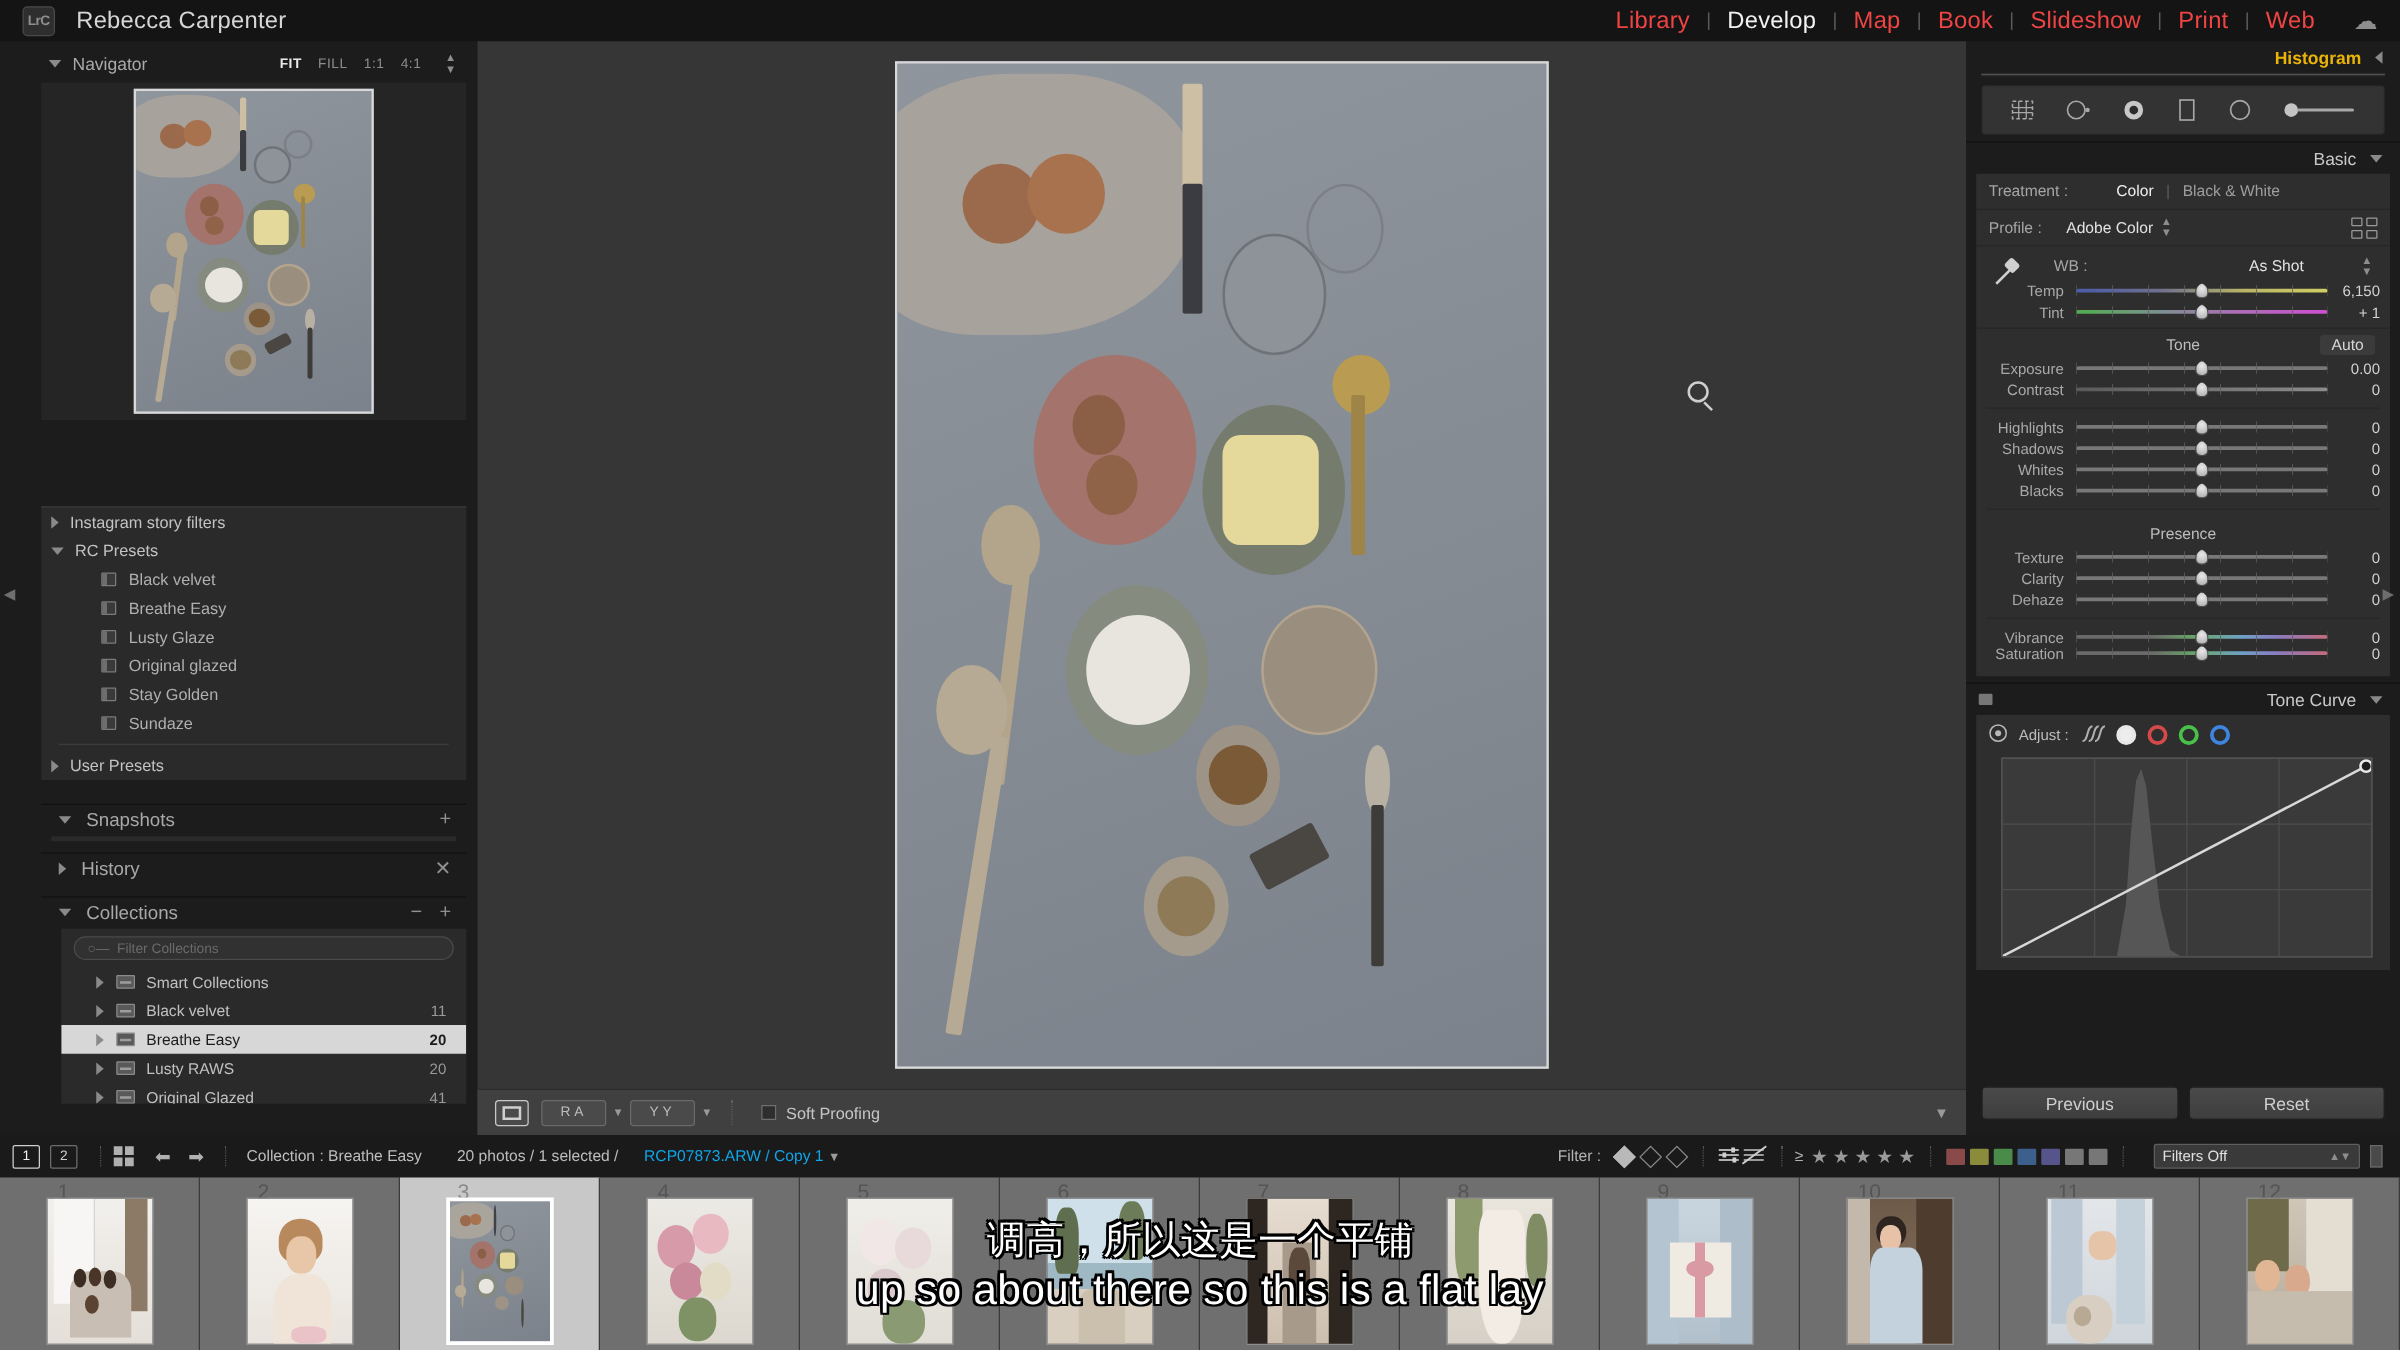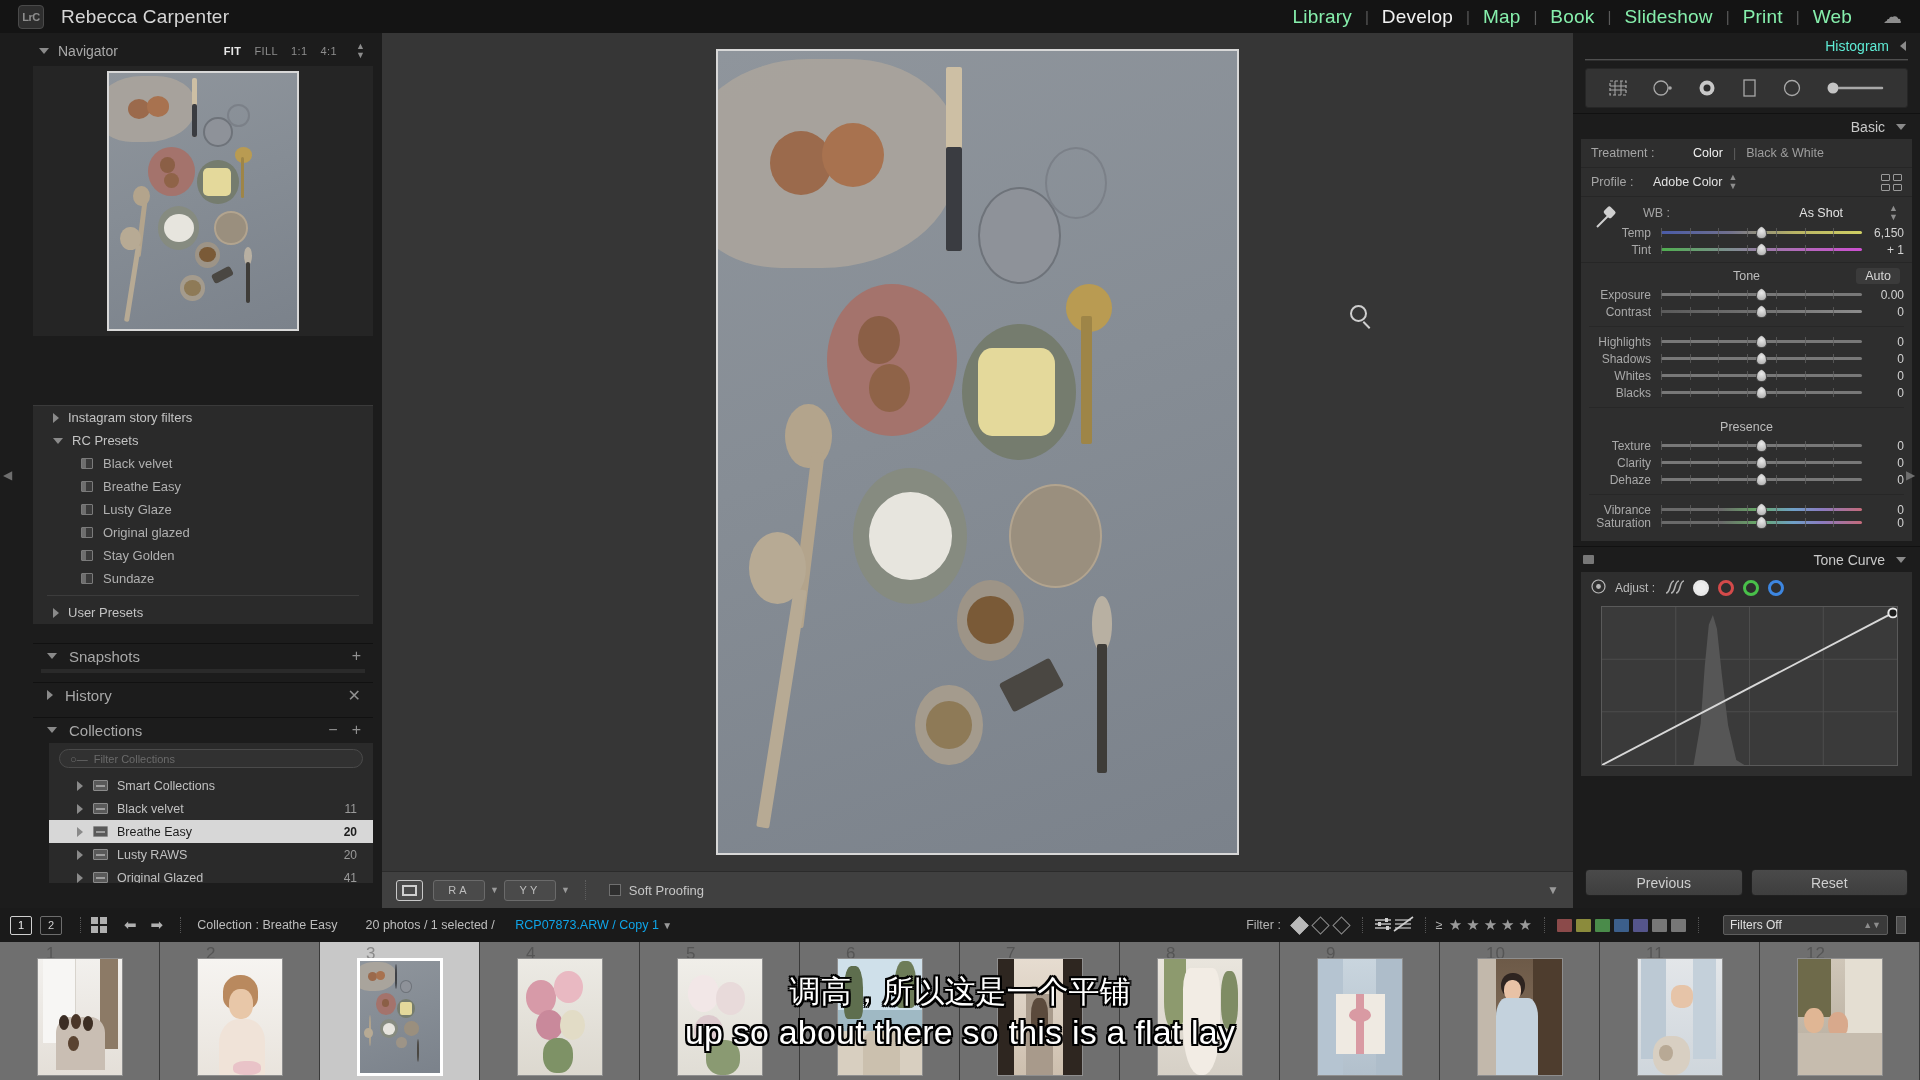--- a/index.html
+++ b/index.html
@@ -23,21 +23,21 @@
     display:flex; align-items:center; justify-content:center;
     font-size:11px; font-weight:bold; color:#8e8e8e; letter-spacing:-0.5px;
   }
   #identity-name {
     margin-left:17px; font-size:19px; color:#d6d6d6; letter-spacing:0.2px;
   }
   #module-nav {
     margin-left:auto; margin-right:18px; display:flex; align-items:center;
   }
   .module-item {
-    font-size:19px; color:#86efac; padding:0 13px; letter-spacing:0.2px;
+    font-size:19px; color:#ef4444; padding:0 13px; letter-spacing:0.2px;
     cursor:pointer;
   }
   .module-item.active { color:#f2f2f2; }
   .module-sep { color:#5a5a5a; font-size:15px; }
   #cloud-icon { margin-left:18px; color:#8d8d8d; font-size:19px; }
 
   
   .panel-col { position:absolute; top:33px; background:#1c1c1c; }
   #left-panel  { left:0;    width:382px; height:875px; }
   #right-panel { left:1573px; width:347px; height:875px; }
@@ -61,21 +61,21 @@
   }
   .photo-frame { border:2px solid #d8d8d8; background:#7d848c; }
 
   
   .flatlay { position:relative; background:linear-gradient(160deg,#8f959c 0%,#868d95 45%,#7b828b 100%); overflow:hidden; }
   .fl { position:absolute; border-radius:50%; }
 
   
   #presets-panel { position:absolute; left:33px; top:372px; width:340px;
                    background:#2a2a2a; border-top:1px solid #3a3a3a; }
-  .preset-row { height:23px; display:flex; align-items:center; font-size:13px; color:#b6b6b6; padding-left:20px; cursor:pointer; }
+  .preset-row { height:23px; display:flex; align-items:center; font-size:13px; color:#b6b6b6; padding-left:8px; cursor:pointer; }
   .preset-row .tri { margin-right:9px; }
   .preset-group { color:#c3c3c3; }
   .preset-item { padding-left:48px; color:#b0b0b0; }
   .pset-ico {
     width:12px; height:11px; border:1px solid #7b7b7b; border-radius:1px;
     margin-right:10px; background:
       linear-gradient(to right,#6e6e6e 0 4px,transparent 4px),
       #3a3a3a;
     flex:0 0 auto;
   }
@@ -136,21 +136,21 @@
             font-size:11px; cursor:pointer; }
   .tb-sq { width:27px; }
   .tb-pair { width:52px; letter-spacing:3px; }
   .tb-caret { color:#9a9a9a; font-size:9px; margin:0 5px; }
   #soft-proof-chk { width:12px; height:12px; background:#2e2e2e; border:1px solid #6f6f6f; margin-right:8px; }
   #soft-proof-label { font-size:13px; color:#c6c6c6; }
   #tb-right-caret { margin-left:auto; color:#9a9a9a; font-size:12px; }
 
   
   #histogram-header { display:flex; align-items:center; height:26px; padding:0 14px 0 10px; }
-  #histogram-header .title { margin-left:auto; font-size:14px; color:#5eead4; }
+  #histogram-header .title { margin-left:auto; font-size:14px; color:#eab308;font-weight:bold; }
   #histogram-header .tri { margin-left:11px; }
   #histogram-box { height:2px; margin:0 12px; background:#2f2f2f; border-top:1px solid #4f4f4f; }
   #tool-strip {
     margin:7px 12px 0 12px; height:40px; background:#333; border:1px solid #262626; border-radius:3px;
     display:flex; align-items:center; justify-content:space-around; padding:0 10px;
   }
   .tool-ico { color:#b5b5b5; display:flex; align-items:center; }
 
   .rp-section-header {
     height:26px; display:flex; align-items:center; padding:0 14px 0 10px;

